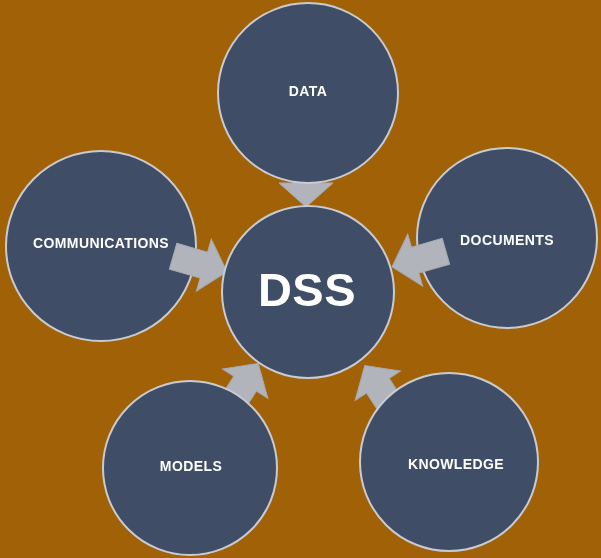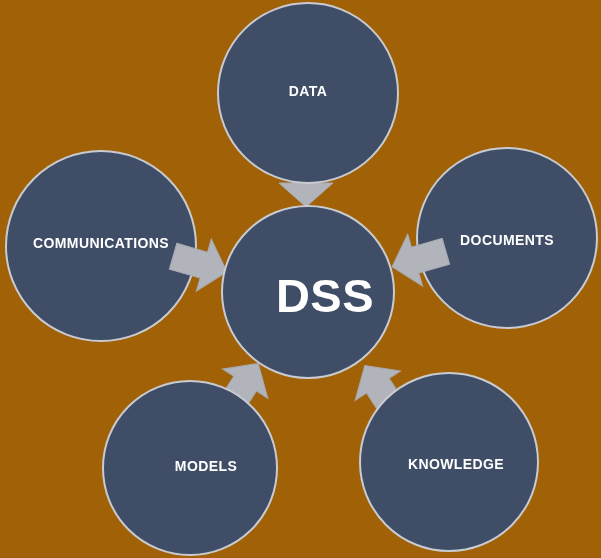--- a/index.html
+++ b/index.html
@@ -68,18 +68,18 @@
 
     <circle cx="308" cy="292" r="86" fill="#3F4E66" stroke="#C8CBD1" stroke-width="2"></circle>
   </svg>
 
   <div class="node-label" style="left:308px; top:91px;">DATA</div>
 
   <div class="node-label" style="left:507px; top:240px;">DOCUMENTS</div>
 
   <div class="node-label" style="left:101px; top:243px;">COMMUNICATIONS</div>
 
-  <div class="node-label" style="left:206px; top:466px;">MODELS</div>
+  <div class="node-label" style="left:191px; top:466px;">MODELS</div>
 
   <div class="node-label" style="left:448px; top:464px;padding-left:16px;">KNOWLEDGE</div>
 
-  <div class="center-label" style="left:325px; top:292px;margin-top:6px;">DSS</div>
+  <div class="center-label" style="left:307px; top:292px;">DSS</div>
 </div>
 
 </body></html>

